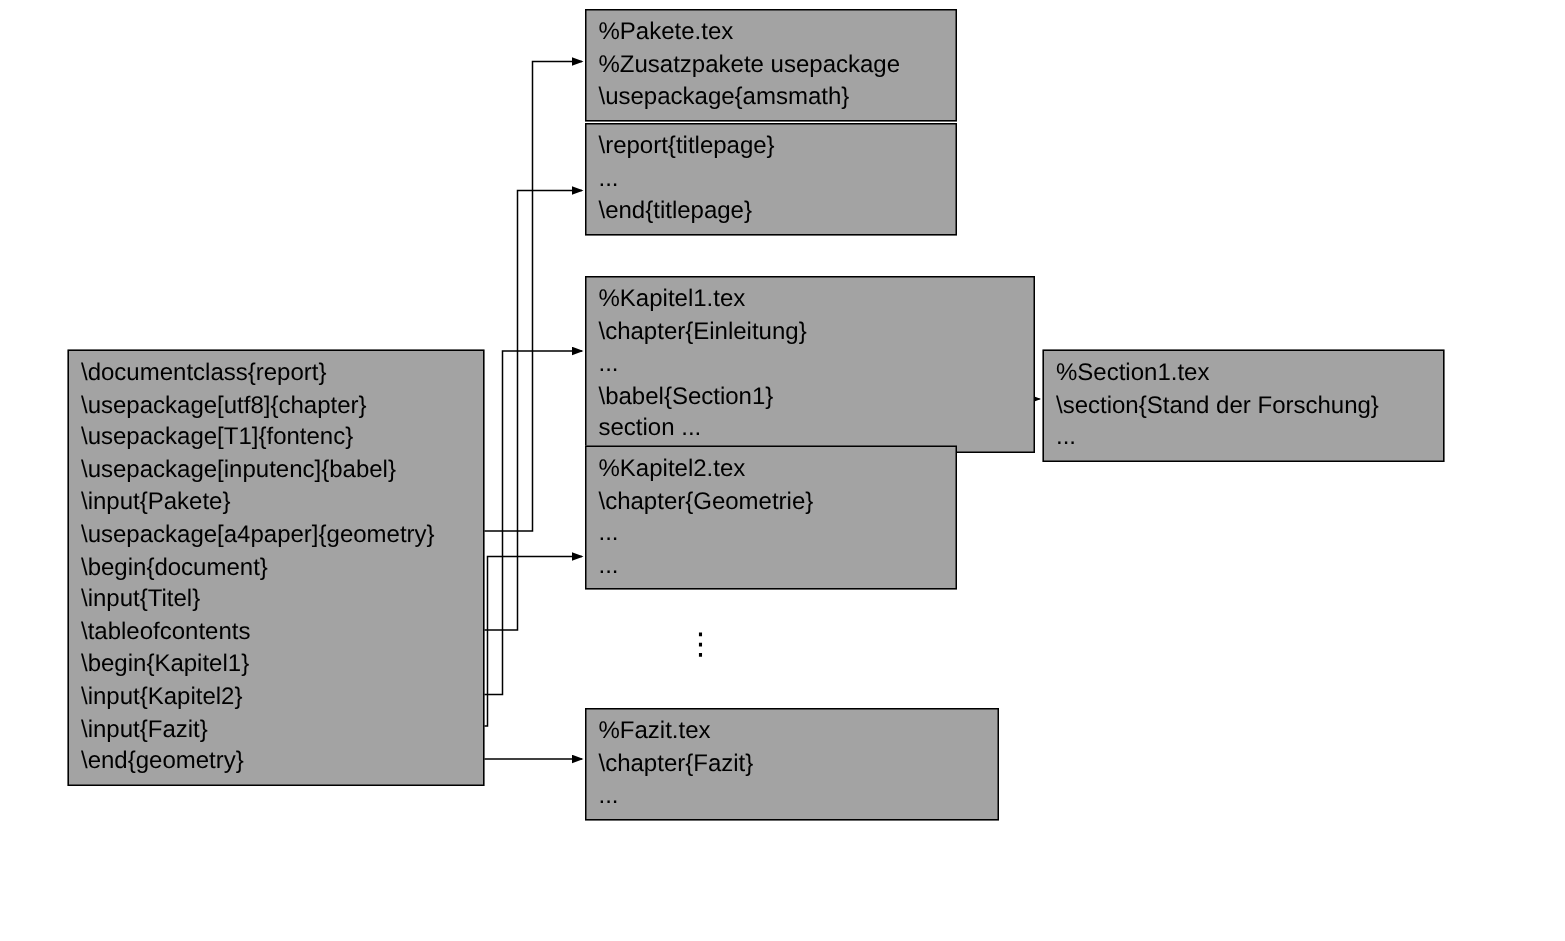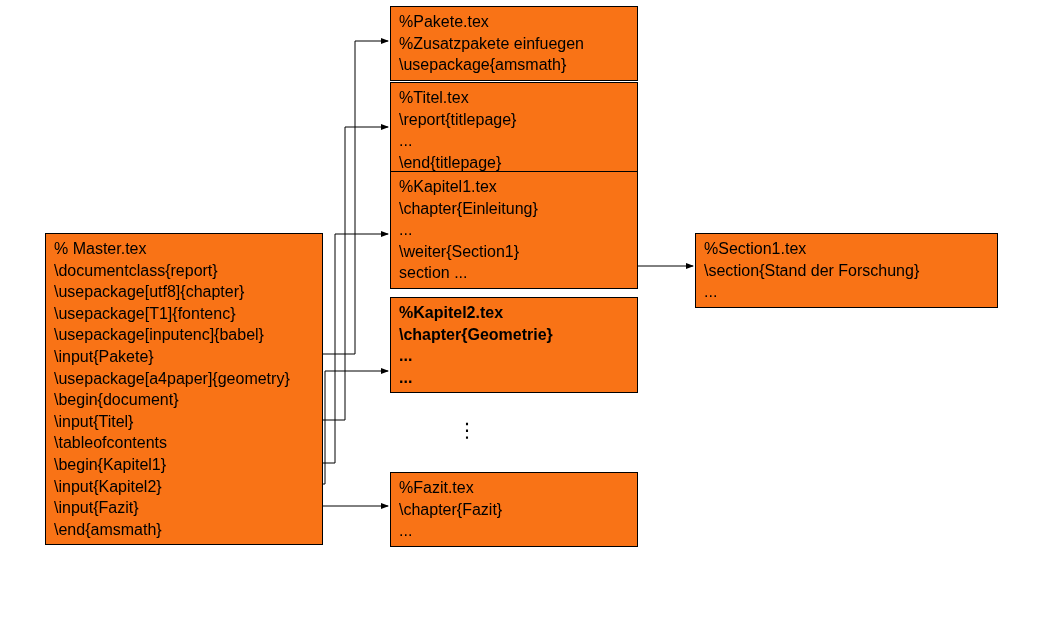--- a/index.html
+++ b/index.html
@@ -12,21 +12,21 @@
       height: 627px;
       background: white;
       position: relative;
       font-family: Arial, Helvetica, sans-serif;
       font-size: 16px;
       color: black;
     }
     .box {
       position: absolute;
       border: 1px solid black;
-      background: #f97316;
+      background: #a3a3a3;
       padding: 4px 8px;
       line-height: 1.35;
     }
     .box div {
       white-space: nowrap;
     }
     .vdots {
       position: absolute;
       font-size: 20px;
       line-height: 1;
@@ -57,69 +57,67 @@
   <path d="M 153 463 L 335 463 L 335 234 L 388 234" stroke="black" fill="none" stroke-width="1" marker-end="url(#arrowhead)"></path>
 
   <path d="M 153 484 L 325 484 L 325 371 L 388 371" stroke="black" fill="none" stroke-width="1" marker-end="url(#arrowhead)"></path>
 
   <path d="M 128 506 L 388 506" stroke="black" fill="none" stroke-width="1" marker-end="url(#arrowhead)"></path>
 
   <path d="M 522 266 L 693 266" stroke="black" fill="none" stroke-width="1" marker-end="url(#arrowhead)"></path>
 </svg>
 
 <div class="box" style="left:45px; top:233px; width:278px;">
-  <div>% Master.tex</div>
   <div>\documentclass{report}</div>
   <div>\usepackage[utf8]{chapter}</div>
   <div>\usepackage[T1]{fontenc}</div>
   <div>\usepackage[inputenc]{babel}</div>
   <div>\input{Pakete}</div>
   <div>\usepackage[a4paper]{geometry}</div>
   <div>\begin{document}</div>
   <div>\input{Titel}</div>
   <div>\tableofcontents</div>
   <div>\begin{Kapitel1}</div>
   <div>\input{Kapitel2}</div>
   <div>\input{Fazit}</div>
-  <div>\end{amsmath}</div>
+  <div>\end{geometry}</div>
 </div>
 
 <div class="box" style="left:390px; top:6px; width:248px;">
   <div>%Pakete.tex</div>
-  <div>%Zusatzpakete einfuegen</div>
+  <div>%Zusatzpakete usepackage</div>
   <div>\usepackage{amsmath}</div>
 </div>
 
 <div class="box" style="left:390px; top:82px; width:248px;">
-  <div>%Titel.tex</div>
   <div>\report{titlepage}</div>
   <div>...</div>
   <div>\end{titlepage}</div>
 </div>
 
-<div class="box" style="left:390px; top:171px; width:248px;">
+<div class="box" style="left:390px; top:184px; width:300px;">
   <div>%Kapitel1.tex</div>
   <div>\chapter{Einleitung}</div>
   <div>...</div>
-  <div>\weiter{Section1}</div>
+  <div>\babel{Section1}</div>
   <div>section ...</div>
 </div>
 
-<div class="box" style="left:390px; top:297px; width:248px;font-weight:bold;">
+<div class="box" style="left:390px; top:297px; width:248px;">
   <div>%Kapitel2.tex</div>
   <div>\chapter{Geometrie}</div>
   <div>...</div>
   <div>...</div>
 </div>
 
-<div class="box" style="left:390px; top:472px; width:248px;">
+<div class="box" style="left:390px; top:472px; width:276px;">
   <div>%Fazit.tex</div>
   <div>\chapter{Fazit}</div>
   <div>...</div>
 </div>
 
-<div class="box" style="left:695px; top:233px; width:303px;">
+<div class="box" style="left:695px; top:233px; width:268px;">
   <div>%Section1.tex</div>
   <div>\section{Stand der Forschung}</div>
   <div>...</div>
 </div>
 
 <div class="vdots" style="left:457px; top:420px;">⋮</div>
 
 </body></html>

